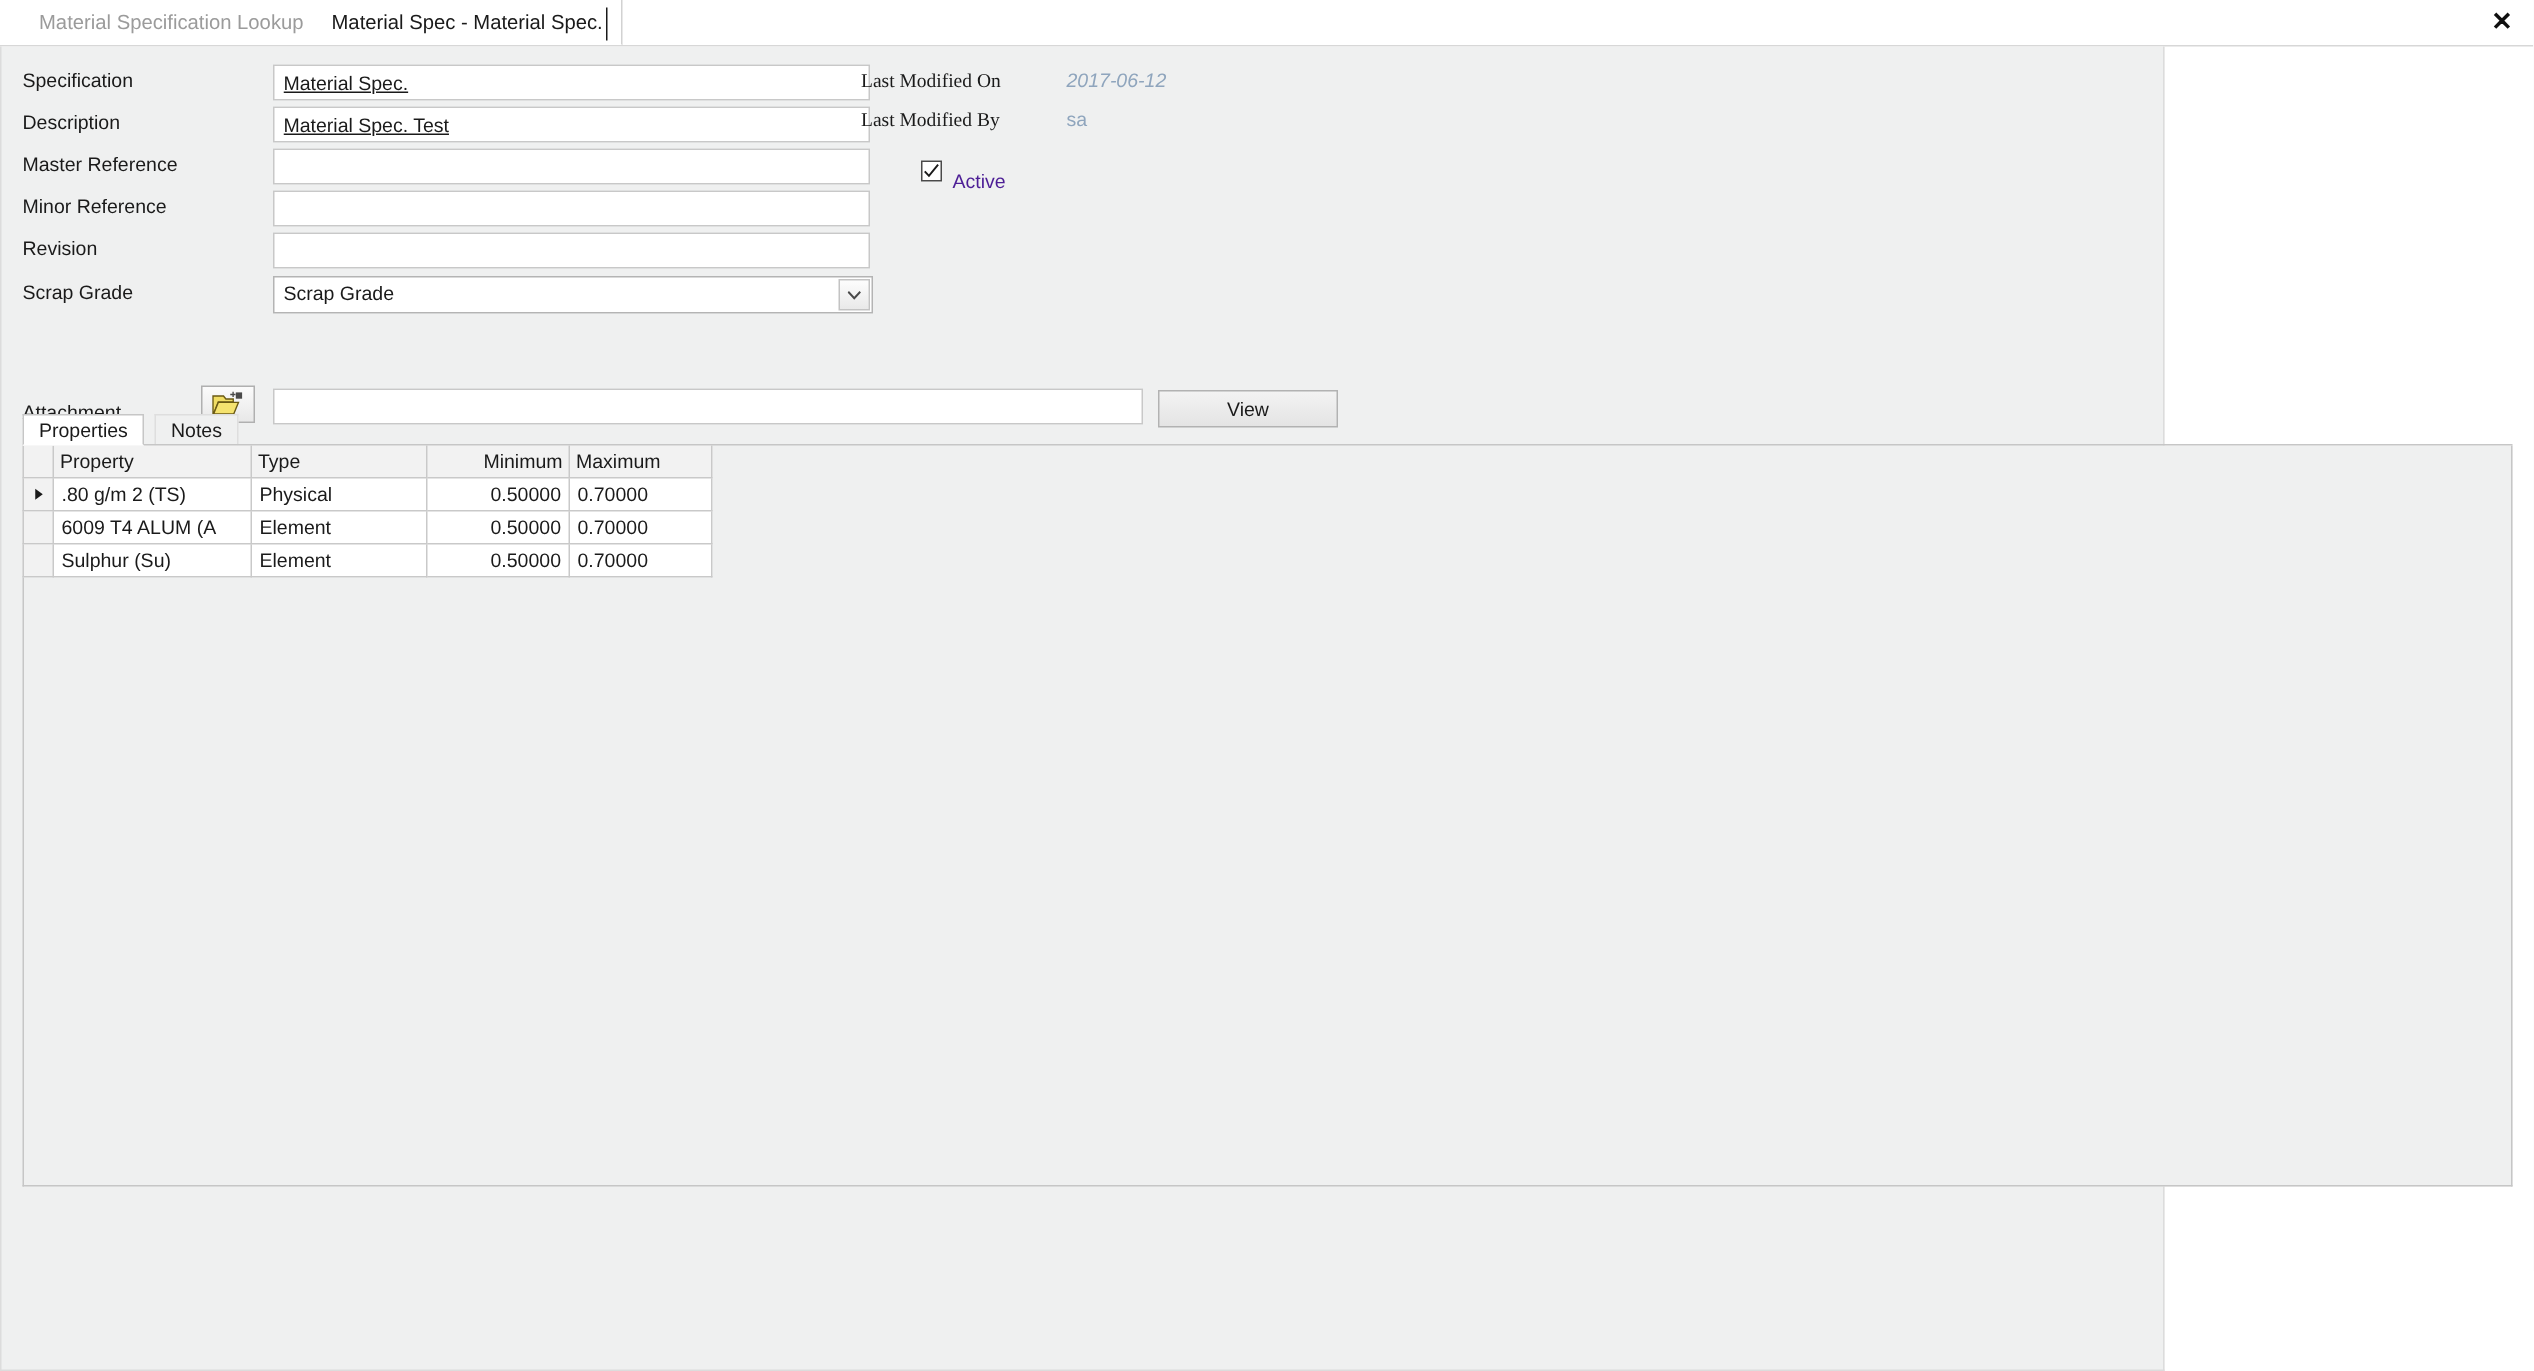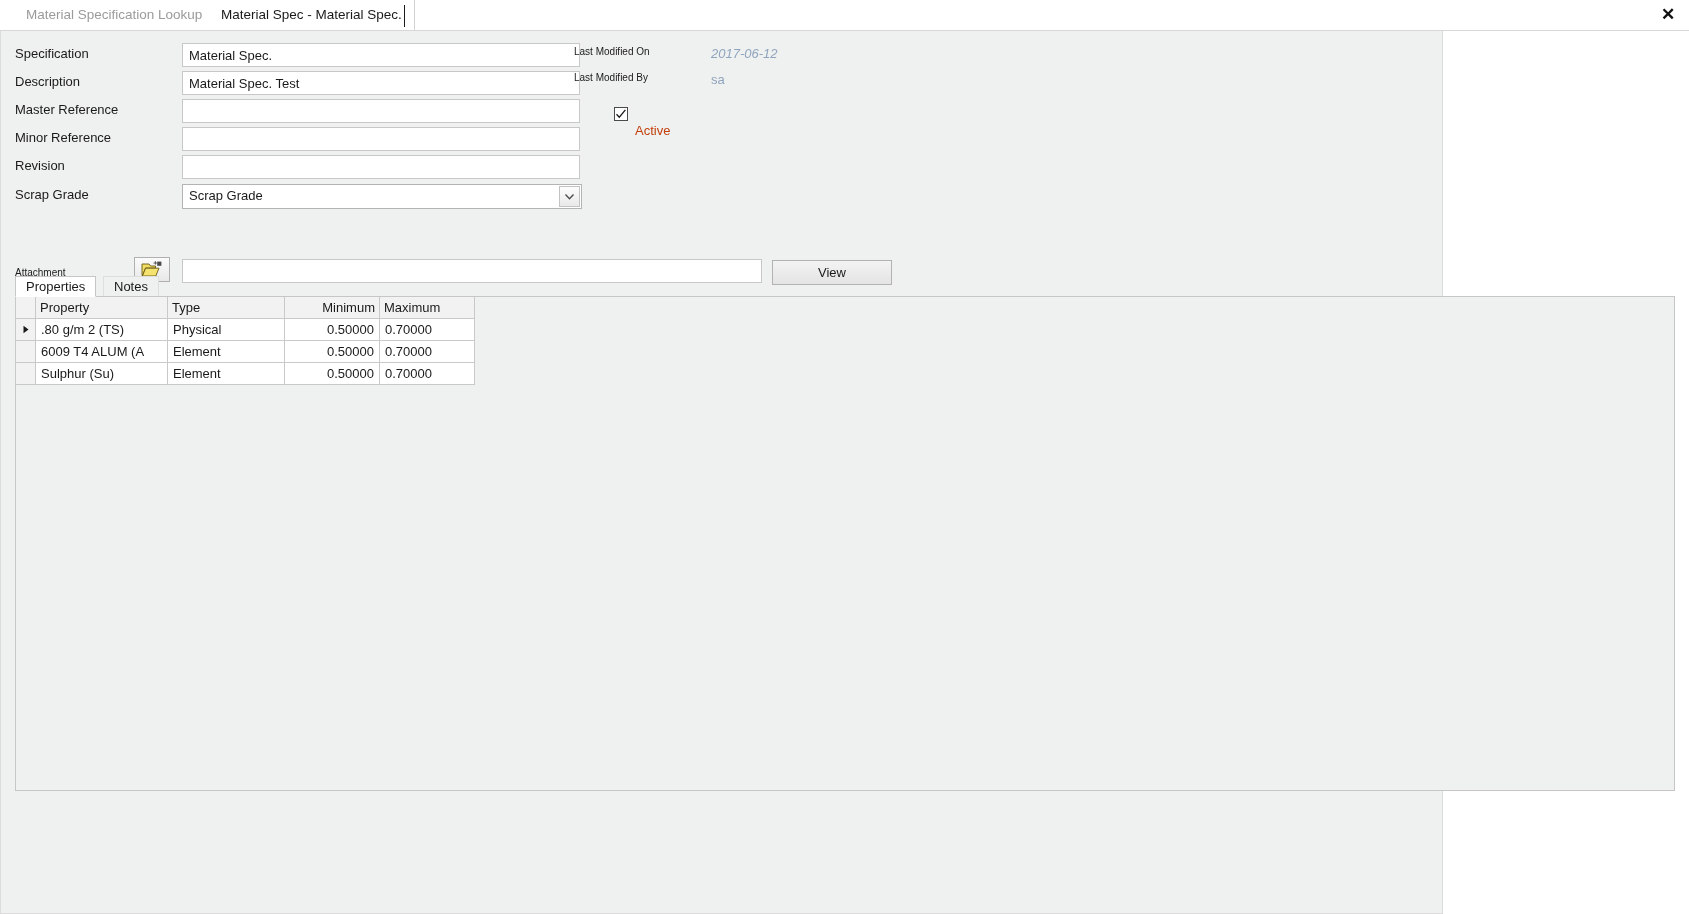--- a/index.html
+++ b/index.html
@@ -123,20 +123,21 @@
     width: 398px;
     height: 24px;
     box-sizing: border-box;
     background: #ffffff;
     border: 1px solid #c8c8c8;
     font-family: "Liberation Sans", sans-serif;
     font-size: 13px;
     color: #1a1a1a;
     padding: 0 6px;
     outline: none;
+    text-decoration: underline;
   }
 
   
   #scrap-combo {
     position: absolute;
     left: 181px;
     top: 0;
     width: 400px;
     height: 25px;
     box-sizing: border-box;
@@ -161,21 +162,21 @@
     border: 1px solid #c3c3c3;
     cursor: pointer;
   }
   #scrap-combo-arrow svg { display:block; margin: 7px auto 0 auto; }
 
   
   #attach-label {
     position: absolute;
     left: 14px;
     top: 236px;
-    font-size: 10px;
+    font-size: 13px;
     color: #1a1a1a;
   }
   #attach-browse {
     position: absolute;
     left: 133px;
     top: 226px;
     width: 36px;
     height: 25px;
     box-sizing: border-box;
     background: linear-gradient(#fbfbfb, #e8e8e8);
@@ -207,23 +208,24 @@
     border: 1px solid #b2b2b2;
     font-family: "Liberation Sans", sans-serif;
     font-size: 13px;
     color: #1a1a1a;
     cursor: pointer;
   }
 
   
   .meta-label {
     position: absolute;
-    font-size: 10px;
-    color: #1a1a1a;
-    white-space: nowrap;
+    font-size: 13px;
+    color: #1a1a1a;
+    white-space: nowrap;
+    font-family: Liberation Serif, serif;
   }
   .meta-value {
     position: absolute;
     font-size: 13px;
     color: #8fa5bd;
     white-space: nowrap;
   }
   #active-check {
     position: absolute;
     left: 613px;
@@ -232,23 +234,23 @@
     height: 14px;
     box-sizing: border-box;
     background: #ffffff;
     border: 1px solid #4a4a4a;
     cursor: pointer;
   }
   #active-check svg { display:block; }
   #active-label {
     position: absolute;
     left: 634px;
-    top: 92px;
-    font-size: 13px;
-    color: #c2410c;
+    top: 82px;
+    font-size: 13px;
+    color: #4c1d95;
   }
 
   
   #inner-tabs {
     position: absolute;
     left: 14px;
     top: 245px;
     width: 1660px;
     height: 21px;
     padding-left: 40px;

